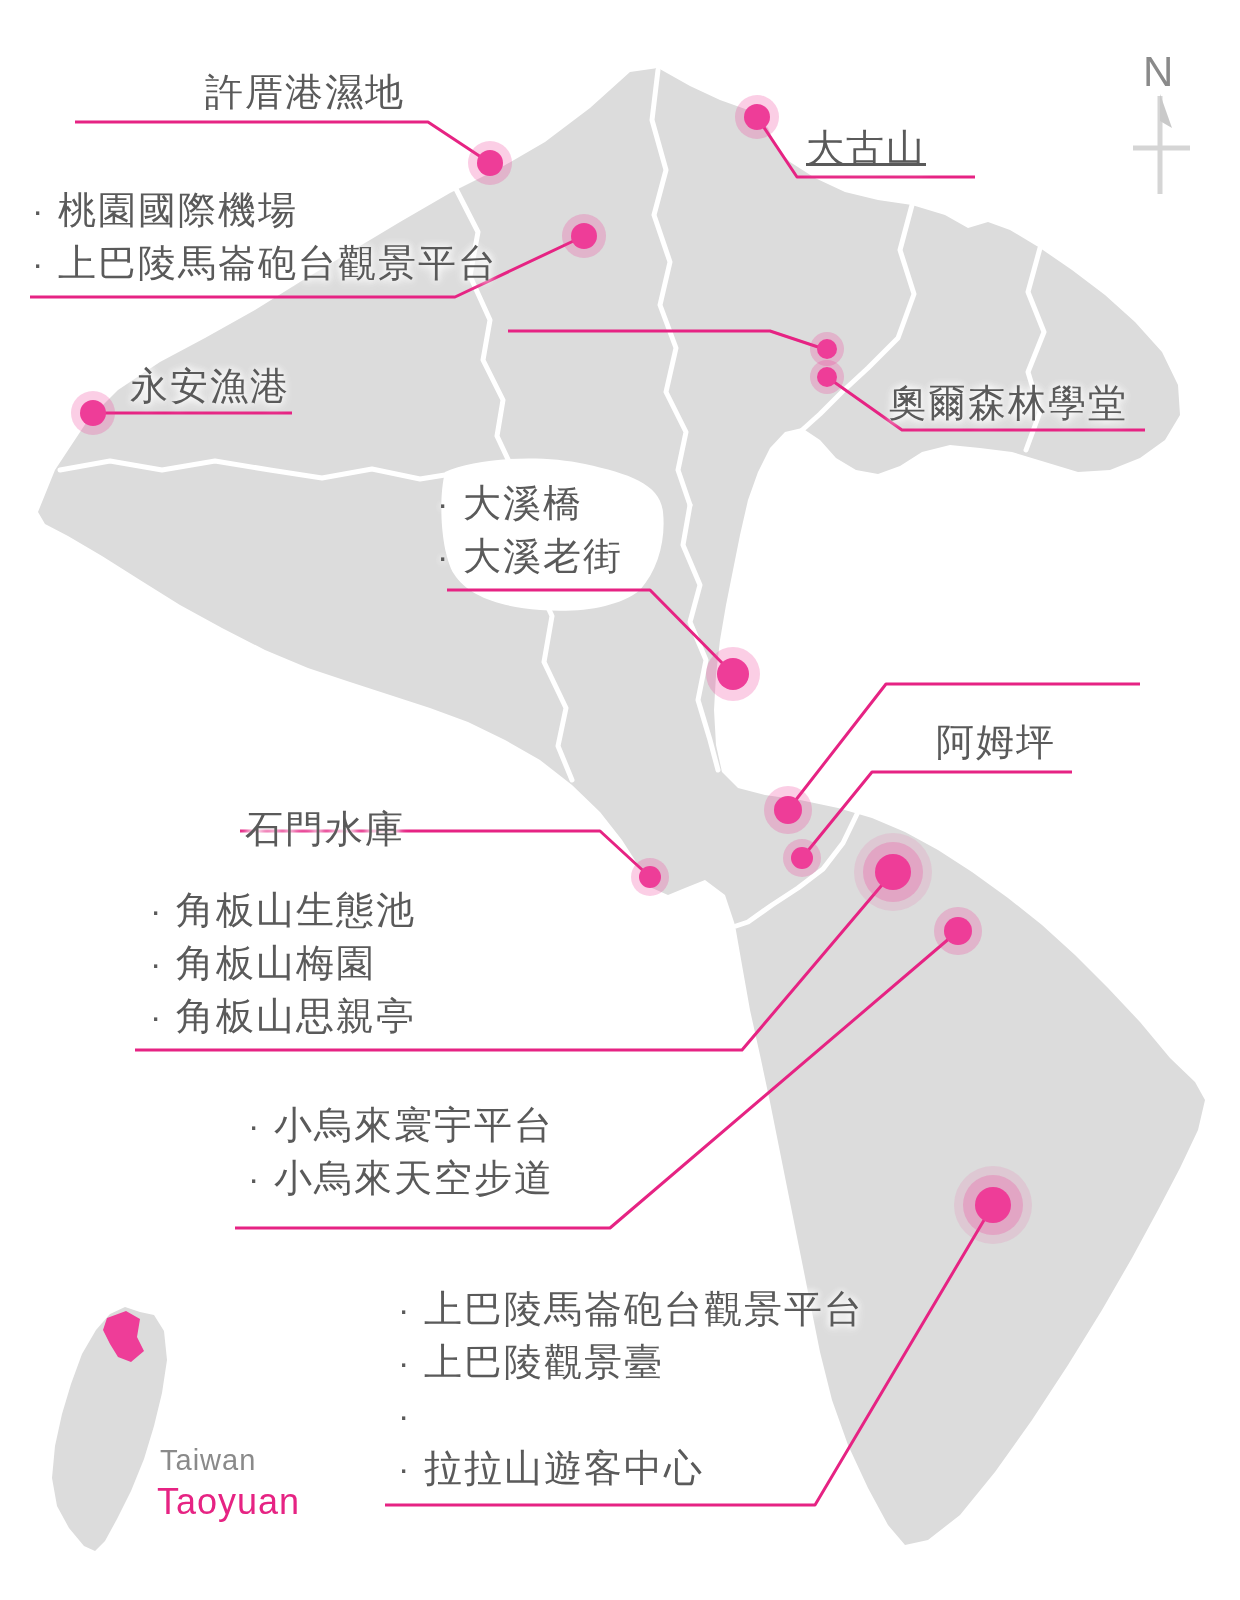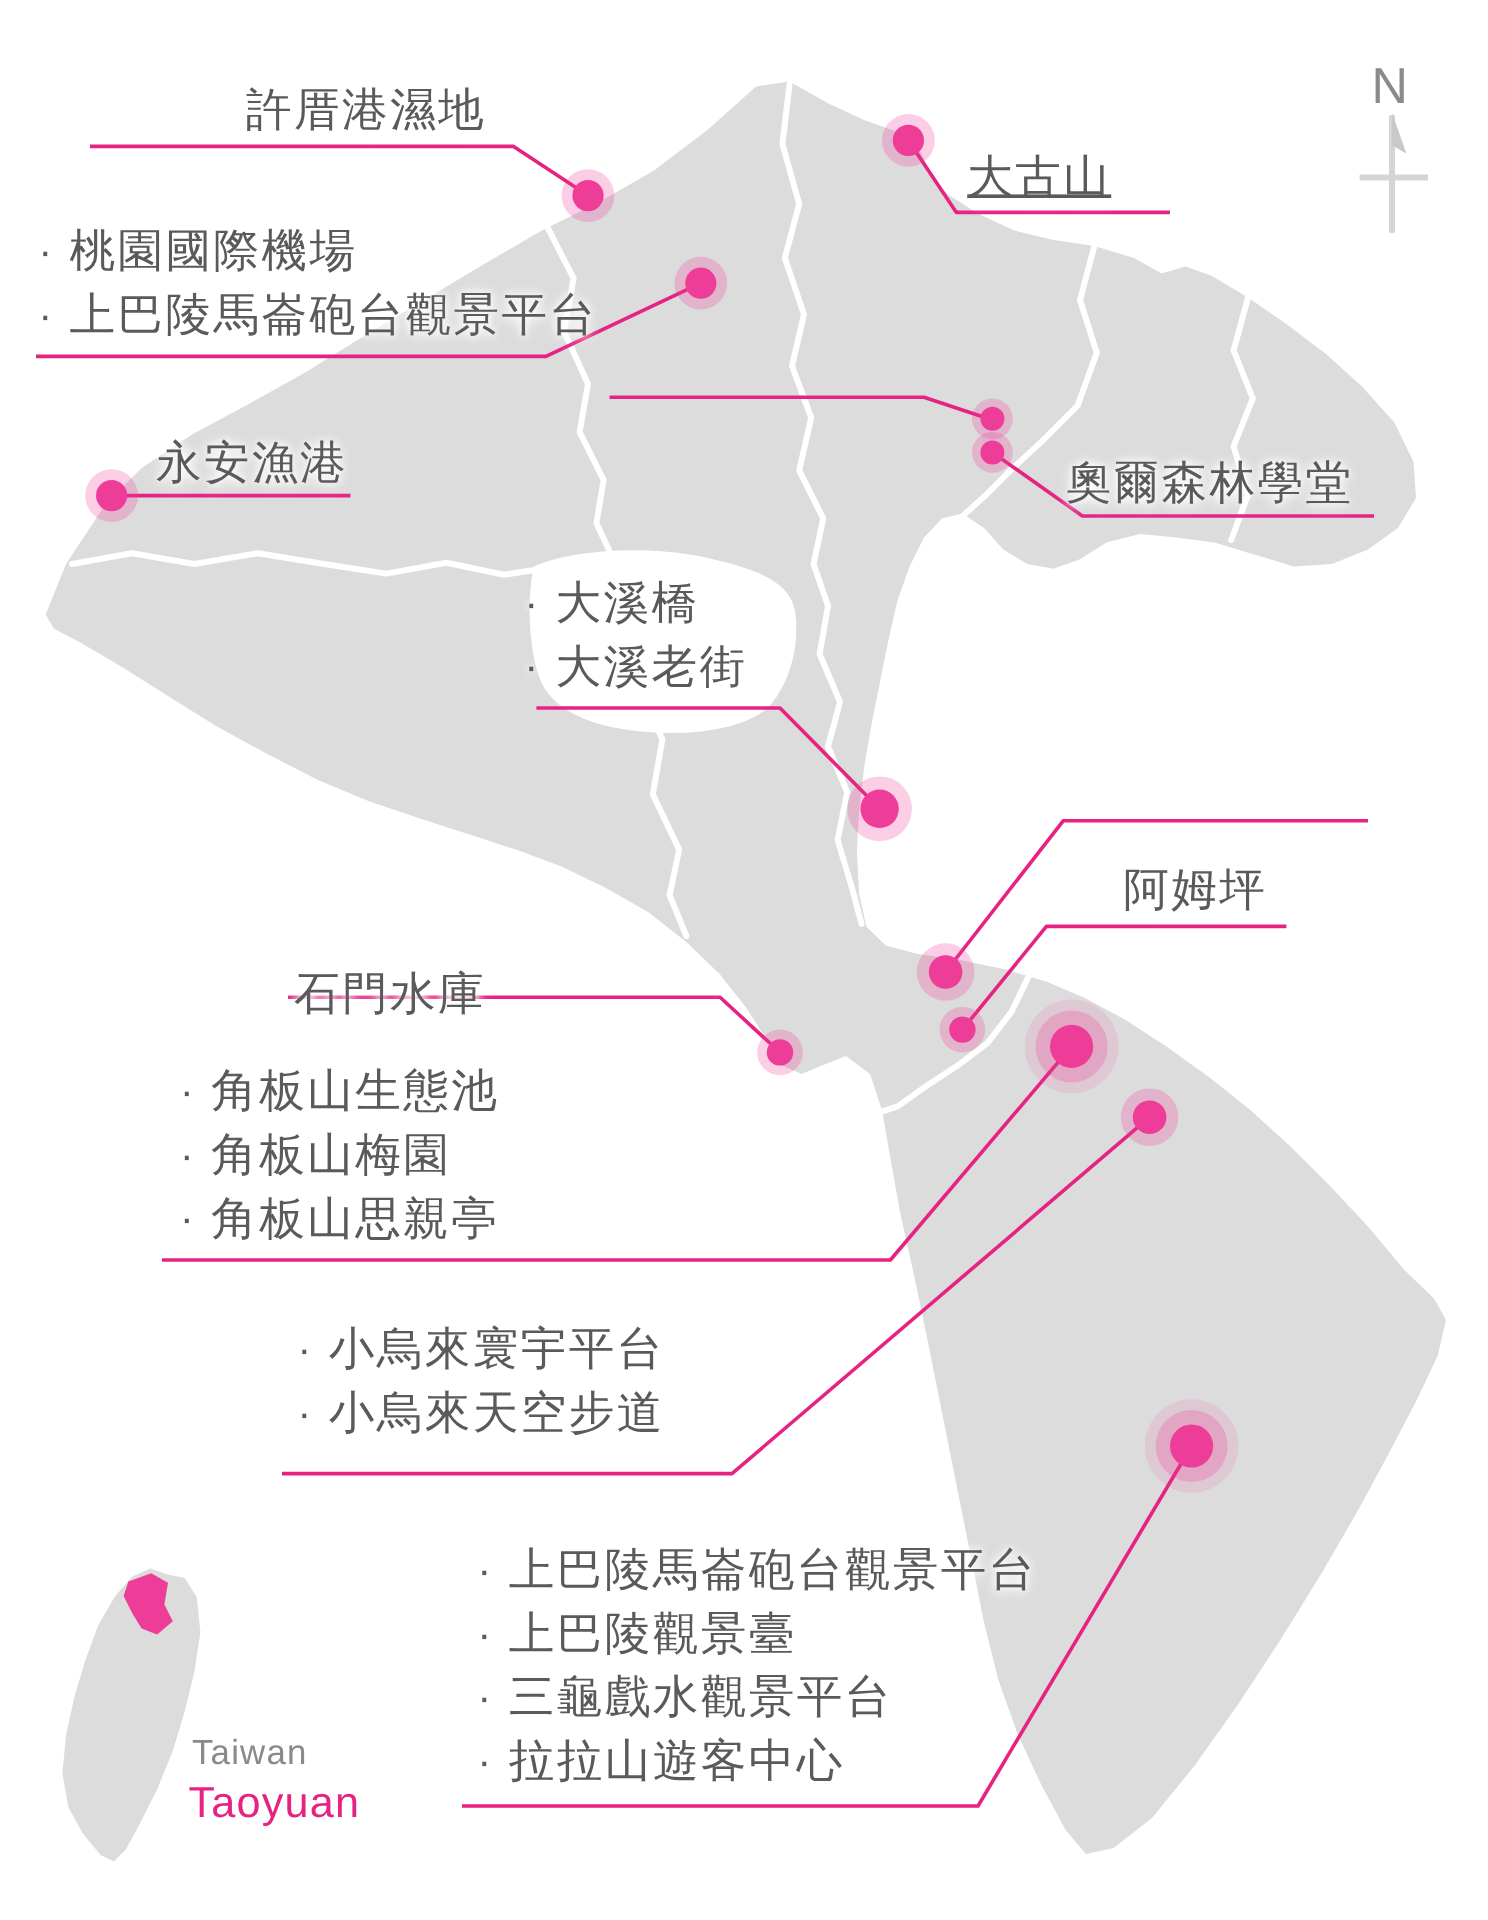--- a/index.html
+++ b/index.html
@@ -200,21 +200,20 @@
         <div class="row">
           <span class="bullet">·</span>
           <span class="txt">上巴陵馬崙砲台觀景平台</span>
         </div>
         <div class="row">
           <span class="bullet">·</span>
           <span class="txt">上巴陵觀景臺</span>
         </div>
         <div class="row">
           <span class="bullet">·</span>
-          <span class="txt">三龜戲水觀景平台</span>
         </div>
         <div class="row">
           <span class="bullet">·</span>
           <span class="txt">拉拉山遊客中心</span>
         </div>
       </div>
     </div>
 
 </div>
 

